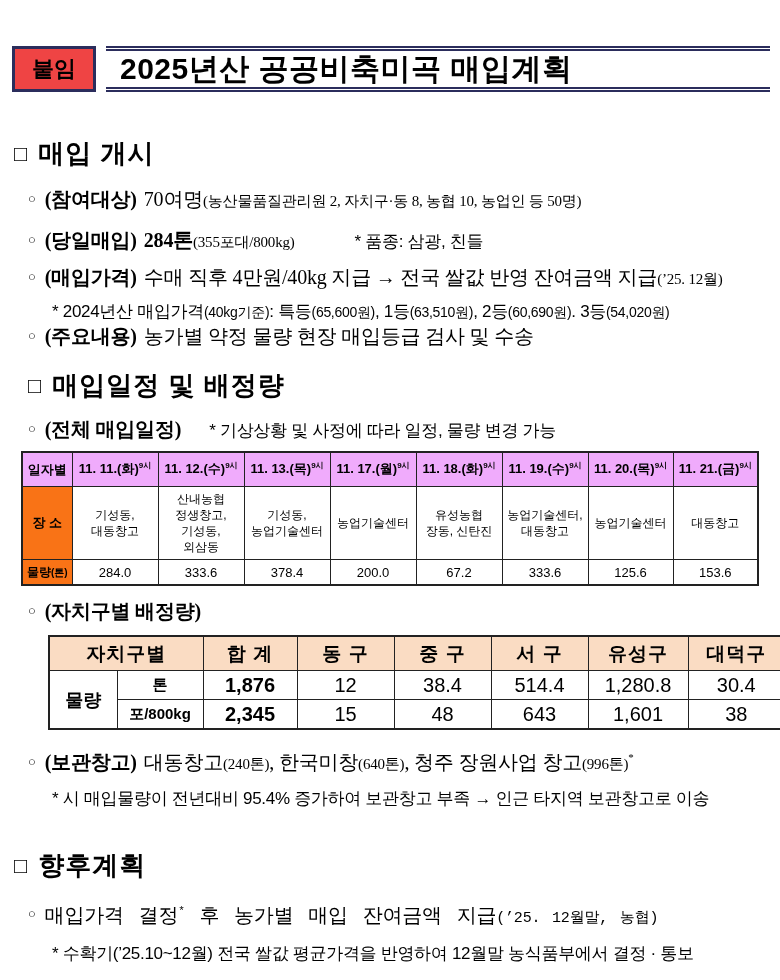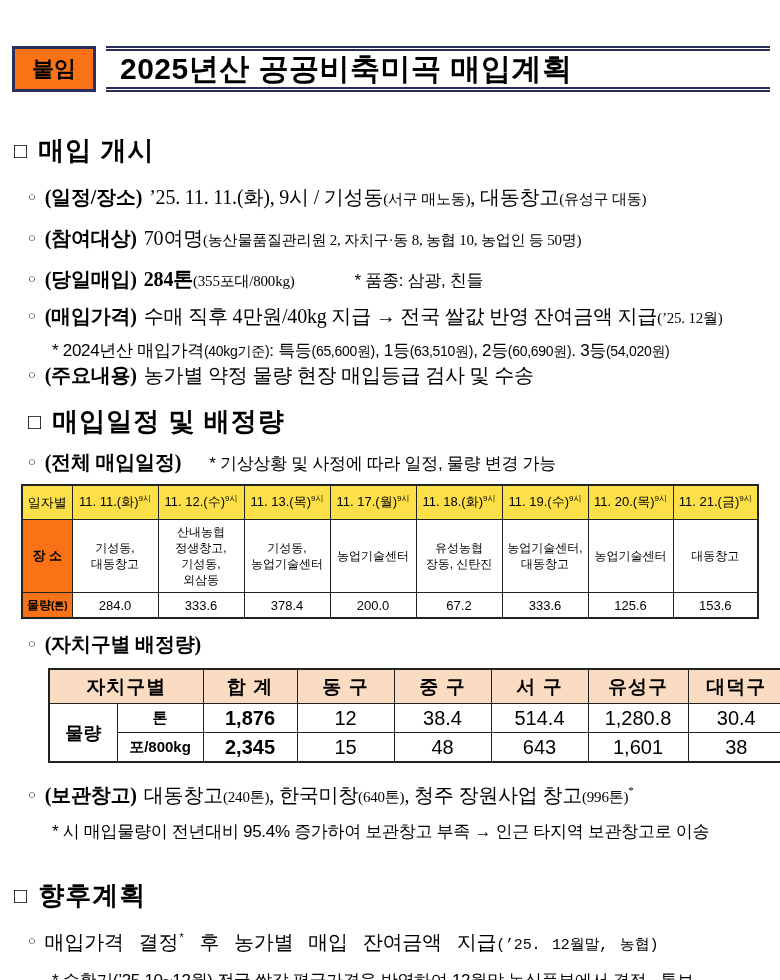--- a/index.html
+++ b/index.html
@@ -6,34 +6,34 @@
   body{
     width:780px;height:980px;overflow:hidden;
     font-family:"Liberation Serif", serif;color:#000;
     -webkit-font-smoothing:antialiased;
   }
   .page{position:relative;width:780px;height:980px;}
 
   
   .header-row{display:flex;align-items:stretch;margin:46px 10px 0 12px;height:46px;}
   .badge{
-    min-width:78px;border:3px solid #2b2d5c;background:#f97316;
+    min-width:78px;border:3px solid #2b2d5c;background:#ef4444;
     display:flex;align-items:center;justify-content:center;
     font-family:"Liberation Sans",sans-serif;font-weight:bold;font-size:22px;
   }
   .titlebar{
     flex:1;margin-left:10px;border-top:5px double #2b2d5c;border-bottom:5px double #2b2d5c;
     display:flex;align-items:center;padding-left:14px;
     font-family:"Liberation Sans",sans-serif;font-weight:bold;font-size:30px;letter-spacing:.5px;
   }
 
   
   .sec{
     margin:0 0 0 14px;font-family:"Liberation Sans",sans-serif;
-    font-weight:bold;font-size:26px;line-height:32px;letter-spacing:1px;
+    font-weight:bold;font-size:26px;line-height:38px;letter-spacing:1px;
   }
   .sec .sqr{font-size:22px;font-weight:normal;margin-right:10px;position:relative;top:-1px;}
   .sec1{margin-top:42px;}
   .sec2{margin-top:14px;margin-left:28px;}
   .sec3{margin-top:36px;}
 
   
   p{margin:0;}
   .bullet{margin:12px 8px 0 28px;font-size:20px;line-height:27px;letter-spacing:-0.2px;}
   .bullet .circ{font-size:13px;margin-right:9px;position:relative;top:-3px;}
@@ -49,21 +49,21 @@
   sup{font-size:11px;}
   .b1{margin-top:16px;} .b4{margin-top:8px;} .b5{margin-top:0;}
   .sub{font-weight:bold;margin-top:10px;}
   .sub .inline-note{font-weight:normal;margin-left:28px;}
 
   
   table{border-collapse:collapse;table-layout:fixed;margin:0 auto;
         font-family:"Liberation Sans",sans-serif;}
   th,td{border:1px solid #222;text-align:center;vertical-align:middle;padding:0 2px;}
   .t1{width:736px;margin-top:6px;border:2px solid #222;}
-  .t1 .head th{background:#fde047;font-size:13px;font-weight:normal;height:33px;margin-top:16px;}
+  .t1 .head th{background:#f0abfc;font-size:13px;font-weight:bold;height:33px;margin-top:16px;}
   .t1 .head th sup{font-size:8px;}
   .t1 .rowlab{font-weight:bold;font-size:13px;background:#f97316;}
   .t1 .place-row td{font-size:12px;height:72px;white-space:pre-line;line-height:1.35;}
   .t1 .qty-row td{font-size:13px;height:24px;}
   .t1 .qty-row .rowlab{font-size:12px;}
   .t1 .qty-row .rowlab .tiny{font-size:10px;font-weight:bold;}
 
   .t2{width:736px;margin-top:8px;border:2px solid #222;margin-left:48px;}
   .t2 .head th{background:#fadcc3;font-size:19px;font-weight:bold;height:33px;letter-spacing:1px;}
   .t2 td{font-size:20px;height:28px;}
@@ -82,23 +82,20 @@
 
 <div class="page">
 
   <div class="header-row">
     <div class="badge">붙임</div>
     <div class="titlebar">2025년산 공공비축미곡 매입계획</div>
   </div>
 
   <h2 class="sec sec1"><span class="sqr">□</span><span>매입 개시</span></h2>
 
-  <p class="bullet b1">
-    <span class="circ">○</span><span class="label">(일정/장소)</span><span>’25. 11. 11.(화), 9시 / 기성동</span><span class="small">(서구 매노동)</span><span>, 대동창고</span><span class="small">(유성구 대동)</span>
-  </p>
 
   <p class="bullet">
     <span class="circ">○</span><span class="label">(참여대상)</span><span>70여명</span><span class="small">(농산물품질관리원 2, 자치구·동 8, 농협 10, 농업인 등 50명)</span>
   </p>
 
   <p class="bullet">
     <span class="circ">○</span><span class="label">(당일매입)</span><span class="bold">284톤</span><span class="small">(355포대/800kg)</span><span class="inline-note">* 품종: 삼광, 친들</span>
   </p>
 
   <p class="bullet b4">

